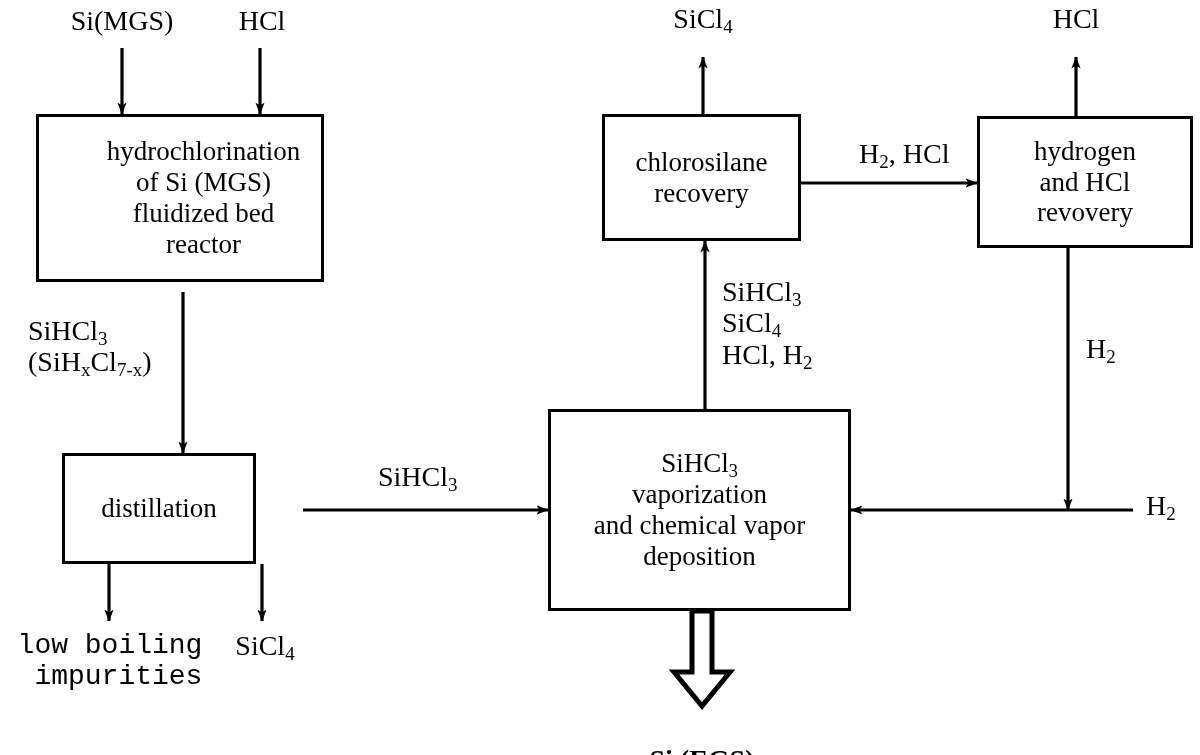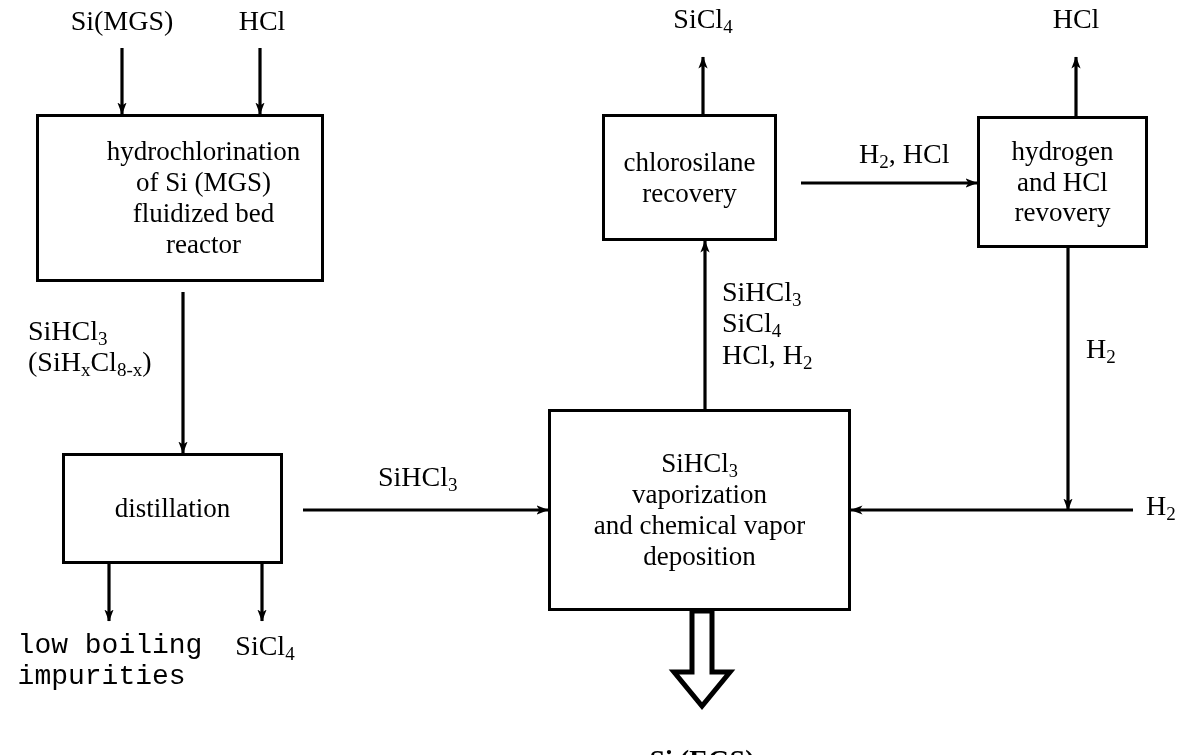--- a/index.html
+++ b/index.html
@@ -43,21 +43,21 @@
   }
   .stream-label {
     position: absolute;
     font-size: 28px;
     line-height: 1.12;
     color: #000000;
     white-space: pre-line;
     z-index: 4;
   }
   .stream-label.centered {
-    text-align: left;
+    text-align: right;
     transform: translateX(-50%);
   }
   .stream-label.bold {
     font-weight: bold;
     margin-top: 32px;
   }
   sub {
     font-size: 0.68em;
     vertical-align: -0.28em;
     line-height: 0;
@@ -102,42 +102,42 @@
       <line x1="1133" y1="510" x2="851" y2="510" marker-end="url(#ah)"></line>
     </g>
 
     <path d="M 692,611 L 692,672 L 674,672 L 702,706 L 730,672 L 712,672 L 712,611 Z" fill="#ffffff" stroke="#000000" stroke-width="5" stroke-linejoin="miter"></path>
   </svg>
 
   <div class="proc-box" style="left:36px; top:114px; width:288px; height:168px;padding-left:47px;">
     <span class="proc-label">hydrochlorination<br>of Si (MGS)<br>fluidized bed<br>reactor</span>
   </div>
 
-  <div class="proc-box" style="left:62px; top:453px; width:221px; height:111px;">
+  <div class="proc-box" style="left:62px; top:453px; width:194px; height:111px;">
     <span class="proc-label">distillation</span>
   </div>
 
-  <div class="proc-box" style="left:602px; top:114px; width:175px; height:127px;">
+  <div class="proc-box" style="left:602px; top:114px; width:199px; height:127px;">
     <span class="proc-label">chlorosilane<br>recovery</span>
   </div>
 
   <div class="proc-box" style="left:548px; top:409px; width:303px; height:202px;">
     <span class="proc-label">SiHCl<sub>3</sub><br>vaporization<br>and chemical vapor<br>deposition</span>
   </div>
 
-  <div class="proc-box" style="left:977px; top:116px; width:171px; height:132px;">
+  <div class="proc-box" style="left:977px; top:116px; width:216px; height:132px;">
     <span class="proc-label">hydrogen<br>and HCl<br>revovery</span>
   </div>
 
   <div id="stream-label-layer">
       <div class="stream-label centered" style="left: 122px; top: 5px;">Si(MGS)</div>
       <div class="stream-label centered" style="left: 262px; top: 5px;">HCl</div>
       <div class="stream-label centered" style="left: 703px; top: 3px;">SiCl<sub>4</sub></div>
       <div class="stream-label centered" style="left: 1076px; top: 3px;">HCl</div>
-      <div class="stream-label" style="left: 28px; top: 315px;">SiHCl<sub>3</sub><br>(SiH<sub>x</sub>Cl<sub>8-x</sub>)</div>
+      <div class="stream-label" style="left: 28px; top: 315px;">SiHCl<sub>3</sub><br>(SiH<sub>x</sub>Cl<sub>7-x</sub>)</div>
       <div class="stream-label" style="left: 378px; top: 461px;">SiHCl<sub>3</sub></div>
       <div class="stream-label" style="left: 722px; top: 276px;">SiHCl<sub>3</sub><br>SiCl<sub>4</sub><br>HCl, H<sub>2</sub></div>
       <div class="stream-label" style="left: 824px; top: 138px; margin-left: 35px;">H<sub>2</sub>, HCl</div>
       <div class="stream-label" style="left: 1086px; top: 333px;">H<sub>2</sub></div>
       <div class="stream-label" style="left: 1146px; top: 490px;">H<sub>2</sub></div>
       <div class="stream-label centered" style="left: 110px; top: 630px; font-family: Liberation Mono, monospace;">low boiling<br>impurities</div>
       <div class="stream-label centered" style="left: 265px; top: 630px;">SiCl<sub>4</sub></div>
       <div class="stream-label centered bold" style="left: 702px; top: 712px;">Si (EGS)</div>
     </div>
 

